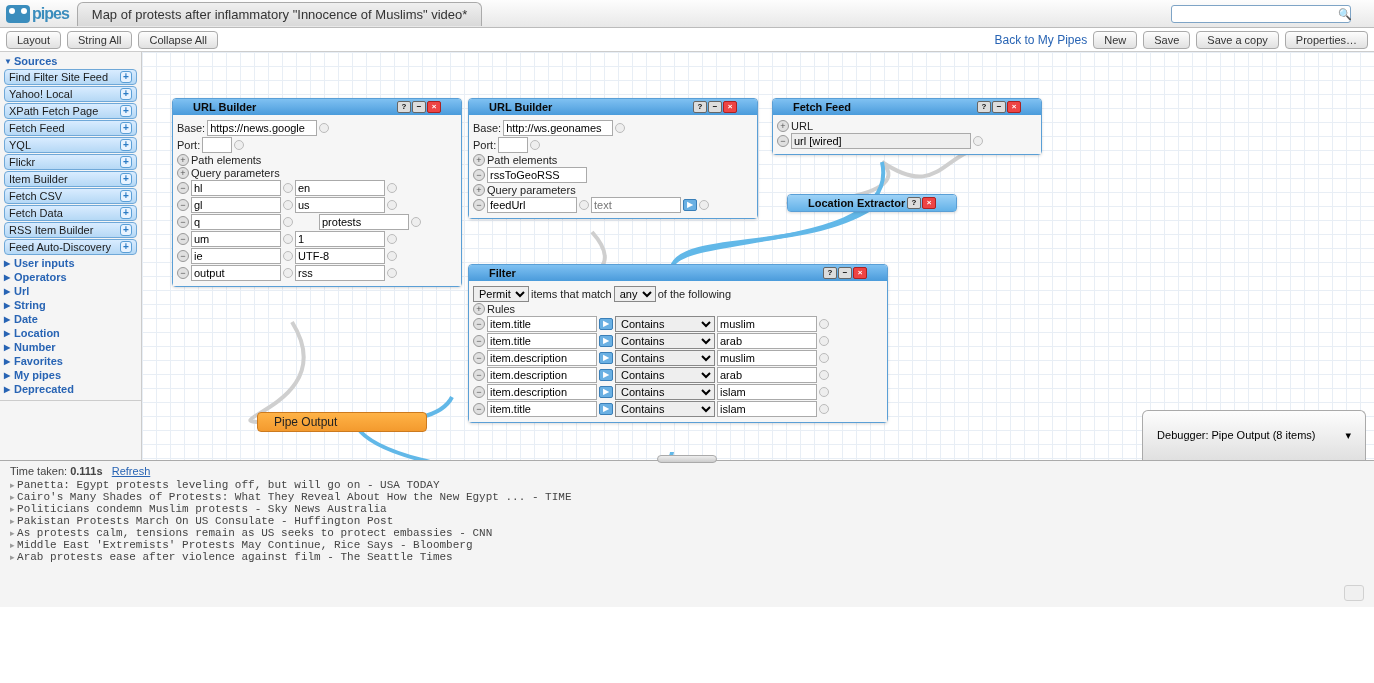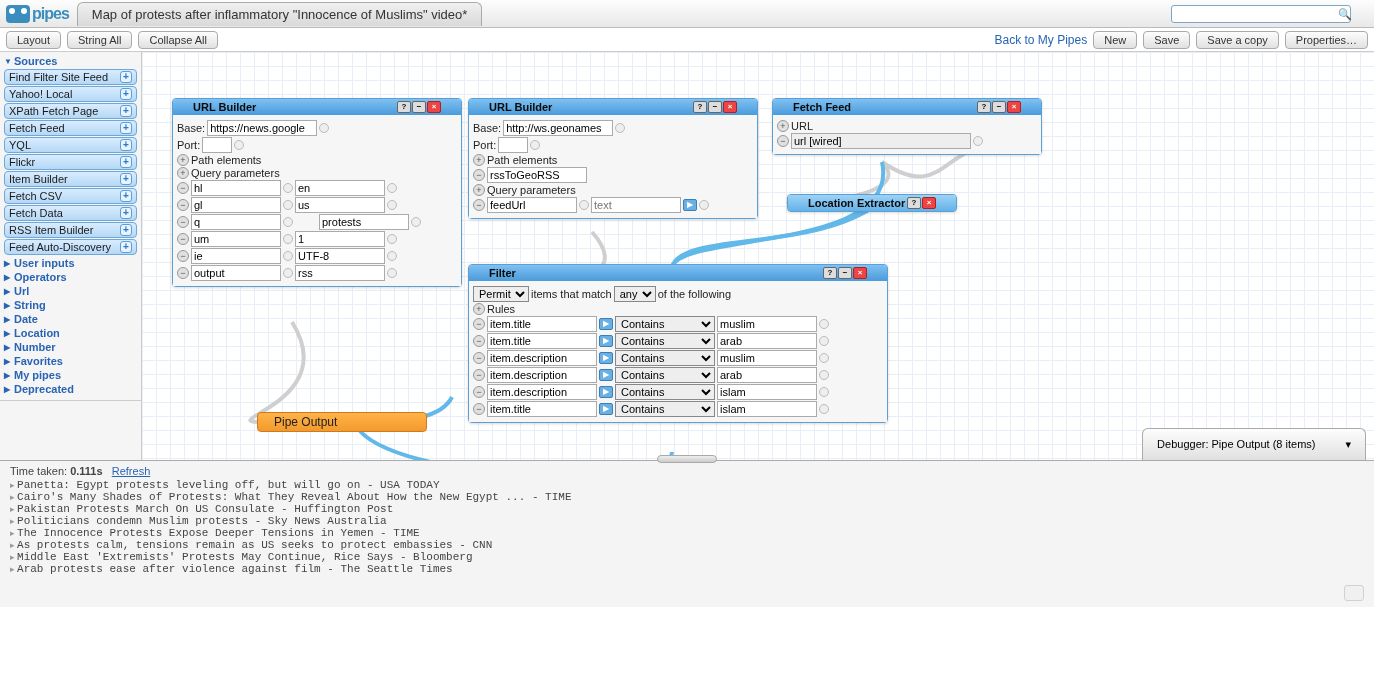--- a/index.html
+++ b/index.html
@@ -33,21 +33,21 @@
 .row { display: flex; align-items: center; margin: 1px 0; gap: 2px; }
 .bullet { width: 12px; height: 12px; border-radius: 50%; background: #e0e0e0; border: 1px solid #999; font-size: 9px; line-height: 10px; text-align: center; color: #555; cursor: pointer; }
 .minibullet { width: 10px; height: 10px; border-radius: 50%; background: #eee; border: 1px solid #bbb; }
 .lbl { color: #222; }
 .inp { border: 1px solid #aaa; height: 16px; font-size: 11px; padding: 0 2px; background: #fff; }
 .inp.sm { width: 30px; }
 .select { border: 1px solid #888; height: 16px; font-size: 11px; background: #eee; padding: 0 1px; }
 .pipe-output { position: absolute; background: linear-gradient(#ffb347,#f39a2e); border: 1px solid #cc7a1e; border-radius: 4px; padding: 2px 16px; color: #222; font-size: 12px; }
 .wire { position: absolute; top:0; left:0; pointer-events: none; }
 .debugger { height: 147px; border-top: 1px solid #aaa; background: #f4f4f4; position: relative; }
-.dbg-tab { position: absolute; top: -1px; right: 8px; background: linear-gradient(#fdfdfd,#e0e0e0); border: 1px solid #aaa; border-bottom: none; border-radius: 6px 6px 0 0; padding: 9px 14px; font-size: 11px; transform: translateY(-100%); }
+.dbg-tab { position: absolute; top: -1px; right: 8px; background: linear-gradient(#fdfdfd,#e0e0e0); border: 1px solid #aaa; border-bottom: none; border-radius: 6px 6px 0 0; padding: 18px 14px; font-size: 11px; transform: translateY(-100%); }
 .dbg-handle { position: absolute; top: -6px; left: 50%; transform: translateX(-50%); width: 60px; height: 8px; background: linear-gradient(#eee,#ccc); border: 1px solid #aaa; border-radius: 4px; }
 .dbg-body { padding: 4px 10px; font-family: "Courier New", monospace; font-size: 11px; color: #444; }
 .dbg-item { padding: 0; }
 .dbg-item::before { content: "▸ "; color: #999; font-family: Arial; font-size: 9px; }
 .side-divider { height: 1px; background: #ccc; margin: 4px 0; }
 svg path { fill: none; }
 .share-ico { position: absolute; right: 10px; bottom: 6px; width: 20px; height: 16px; border: 1px solid #bbb; border-radius: 3px; background: #eee; opacity: .6; }
 </style>
 </head>
 <body>
@@ -428,22 +428,21 @@
   </div>
   <div class="dbg-body">
     <div style="font-family:Arial;margin-bottom:2px">
       <span>Time taken:</span>
       <b>0.111s</b>&nbsp;&nbsp;
       <span class="link" style="text-decoration:underline">Refresh</span>
     </div>
     <div id="dbg-items">
         <div class="dbg-item">Panetta: Egypt protests leveling off, but will go on - USA TODAY</div>
         <div class="dbg-item">Cairo's Many Shades of Protests: What They Reveal About How the New Egypt ... - TIME</div>
+        <div class="dbg-item">Politicians condemn Muslim protests - Sky News Australia</div>
         <div class="dbg-item">Pakistan Protests March On US Consulate - Huffington Post</div>
-        <div class="dbg-item">Politicians condemn Muslim protests - Sky News Australia</div>
-        <div class="dbg-item">The Innocence Protests Expose Deeper Tensions in Yemen - TIME</div>
         <div class="dbg-item">As protests calm, tensions remain as US seeks to protect embassies - CNN</div>
         <div class="dbg-item">Middle East 'Extremists' Protests May Continue, Rice Says - Bloomberg</div>
         <div class="dbg-item">Arab protests ease after violence against film - The Seattle Times</div>
       </div>
   </div>
   <div class="share-ico"></div>
 </div>
 
 </body></html>

